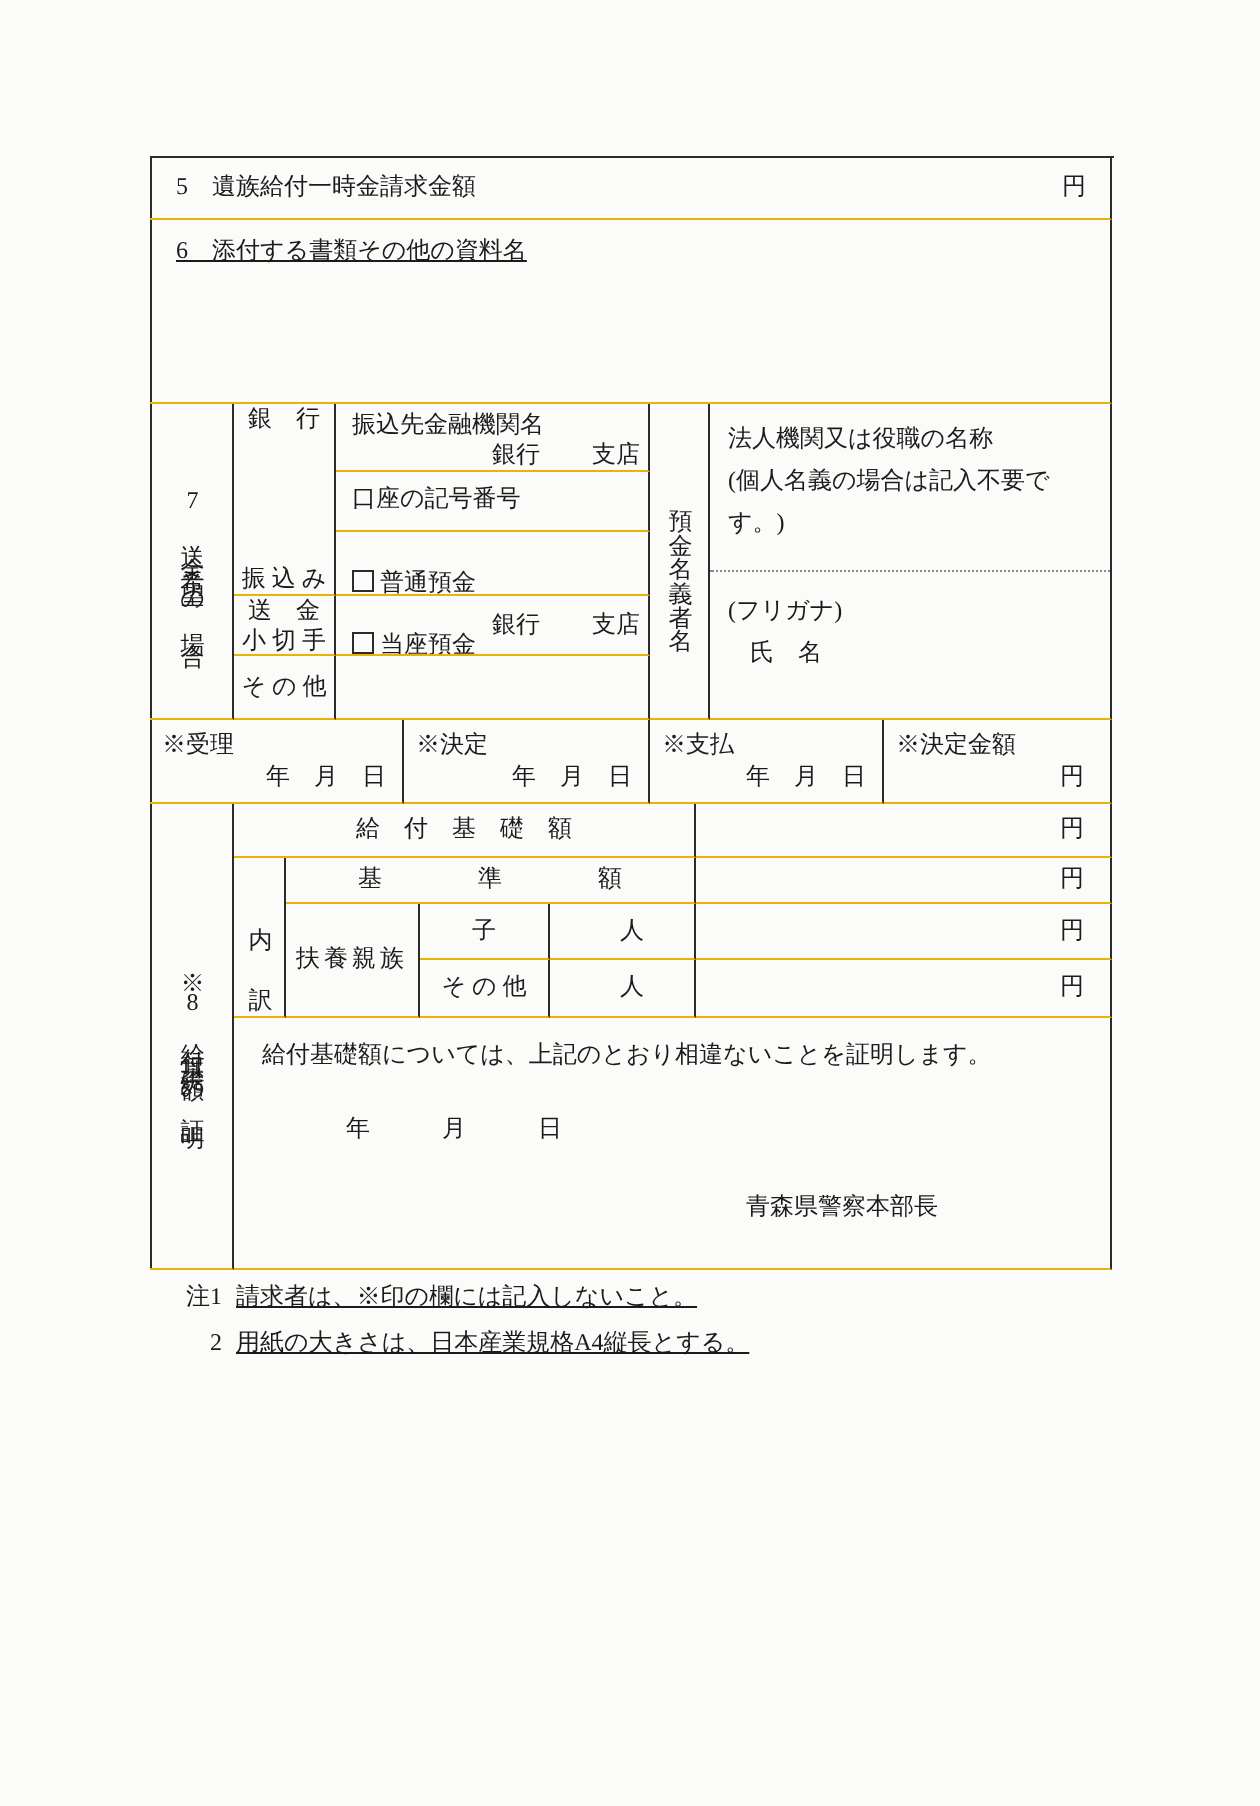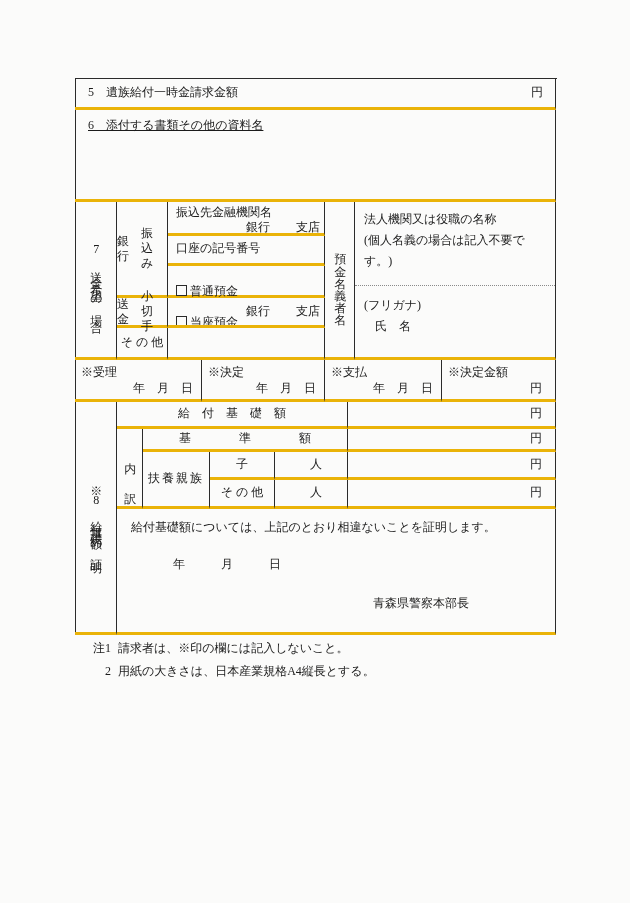--- a/index.html
+++ b/index.html
@@ -10,36 +10,36 @@
     color:#1b1b1b;
     position:relative;
     font-size:12px;
   }
   .page{position:absolute;left:0;top:0;width:630px;height:903px;}
   
   .edge-top{position:absolute;left:75px;top:78px;width:482px;height:0;border-top:1px solid #2b2b2b;}
   .edge-left{position:absolute;left:75px;top:78px;width:0;height:557px;border-left:1px solid #2b2b2b;}
   .c{
     position:absolute;box-sizing:border-box;
-    border-right:1px solid #2b2b2b;border-bottom:3px solid #eab308;
+    border-right:1px solid #2b2b2b;border-bottom:1px solid #eab308;
     line-height:1.3;
   }
   .flexc{display:flex;align-items:center;}
   .vert{writing-mode:vertical-rl;text-orientation:upright;}
   .center{display:flex;align-items:center;justify-content:center;}
   .unit-right{display:flex;align-items:center;justify-content:flex-end;padding-right:13px;}
-  .lbl2{display:flex;flex-direction:row;align-items:center;justify-content:space-between;line-height:15px;}
+  .lbl2{display:flex;flex-direction:column;align-items:center;justify-content:space-between;line-height:15px;}
   .cbx{display:inline-block;width:9px;height:9px;border:1px solid #2b2b2b;margin-right:3px;vertical-align:-1px;}
   .cbrow{white-space:nowrap;margin-top:16px;}
   .admin-cell{display:flex;flex-direction:column;justify-content:flex-start;padding:5px 8px 6px 6px;}
   .admin-date{text-align:right;}
   .notes{position:absolute;left:85px;top:640px;width:460px;}
   .note-row{display:flex;margin-bottom:7px;line-height:16px;}
   .note-prefix{width:26px;text-align:right;flex:0 0 26px;}
-  .note-text{margin-left:7px;}
+  .note-text{margin-left:7px;text-decoration:underline;}
   .dotline{position:absolute;left:0;right:0;top:83px;border-top:1px dotted #8a8a8a;}
 </style>
 </head>
 <body>
 
 <div class="page">
 
   <div class="edge-top"></div>
   <div class="edge-left"></div>
 

